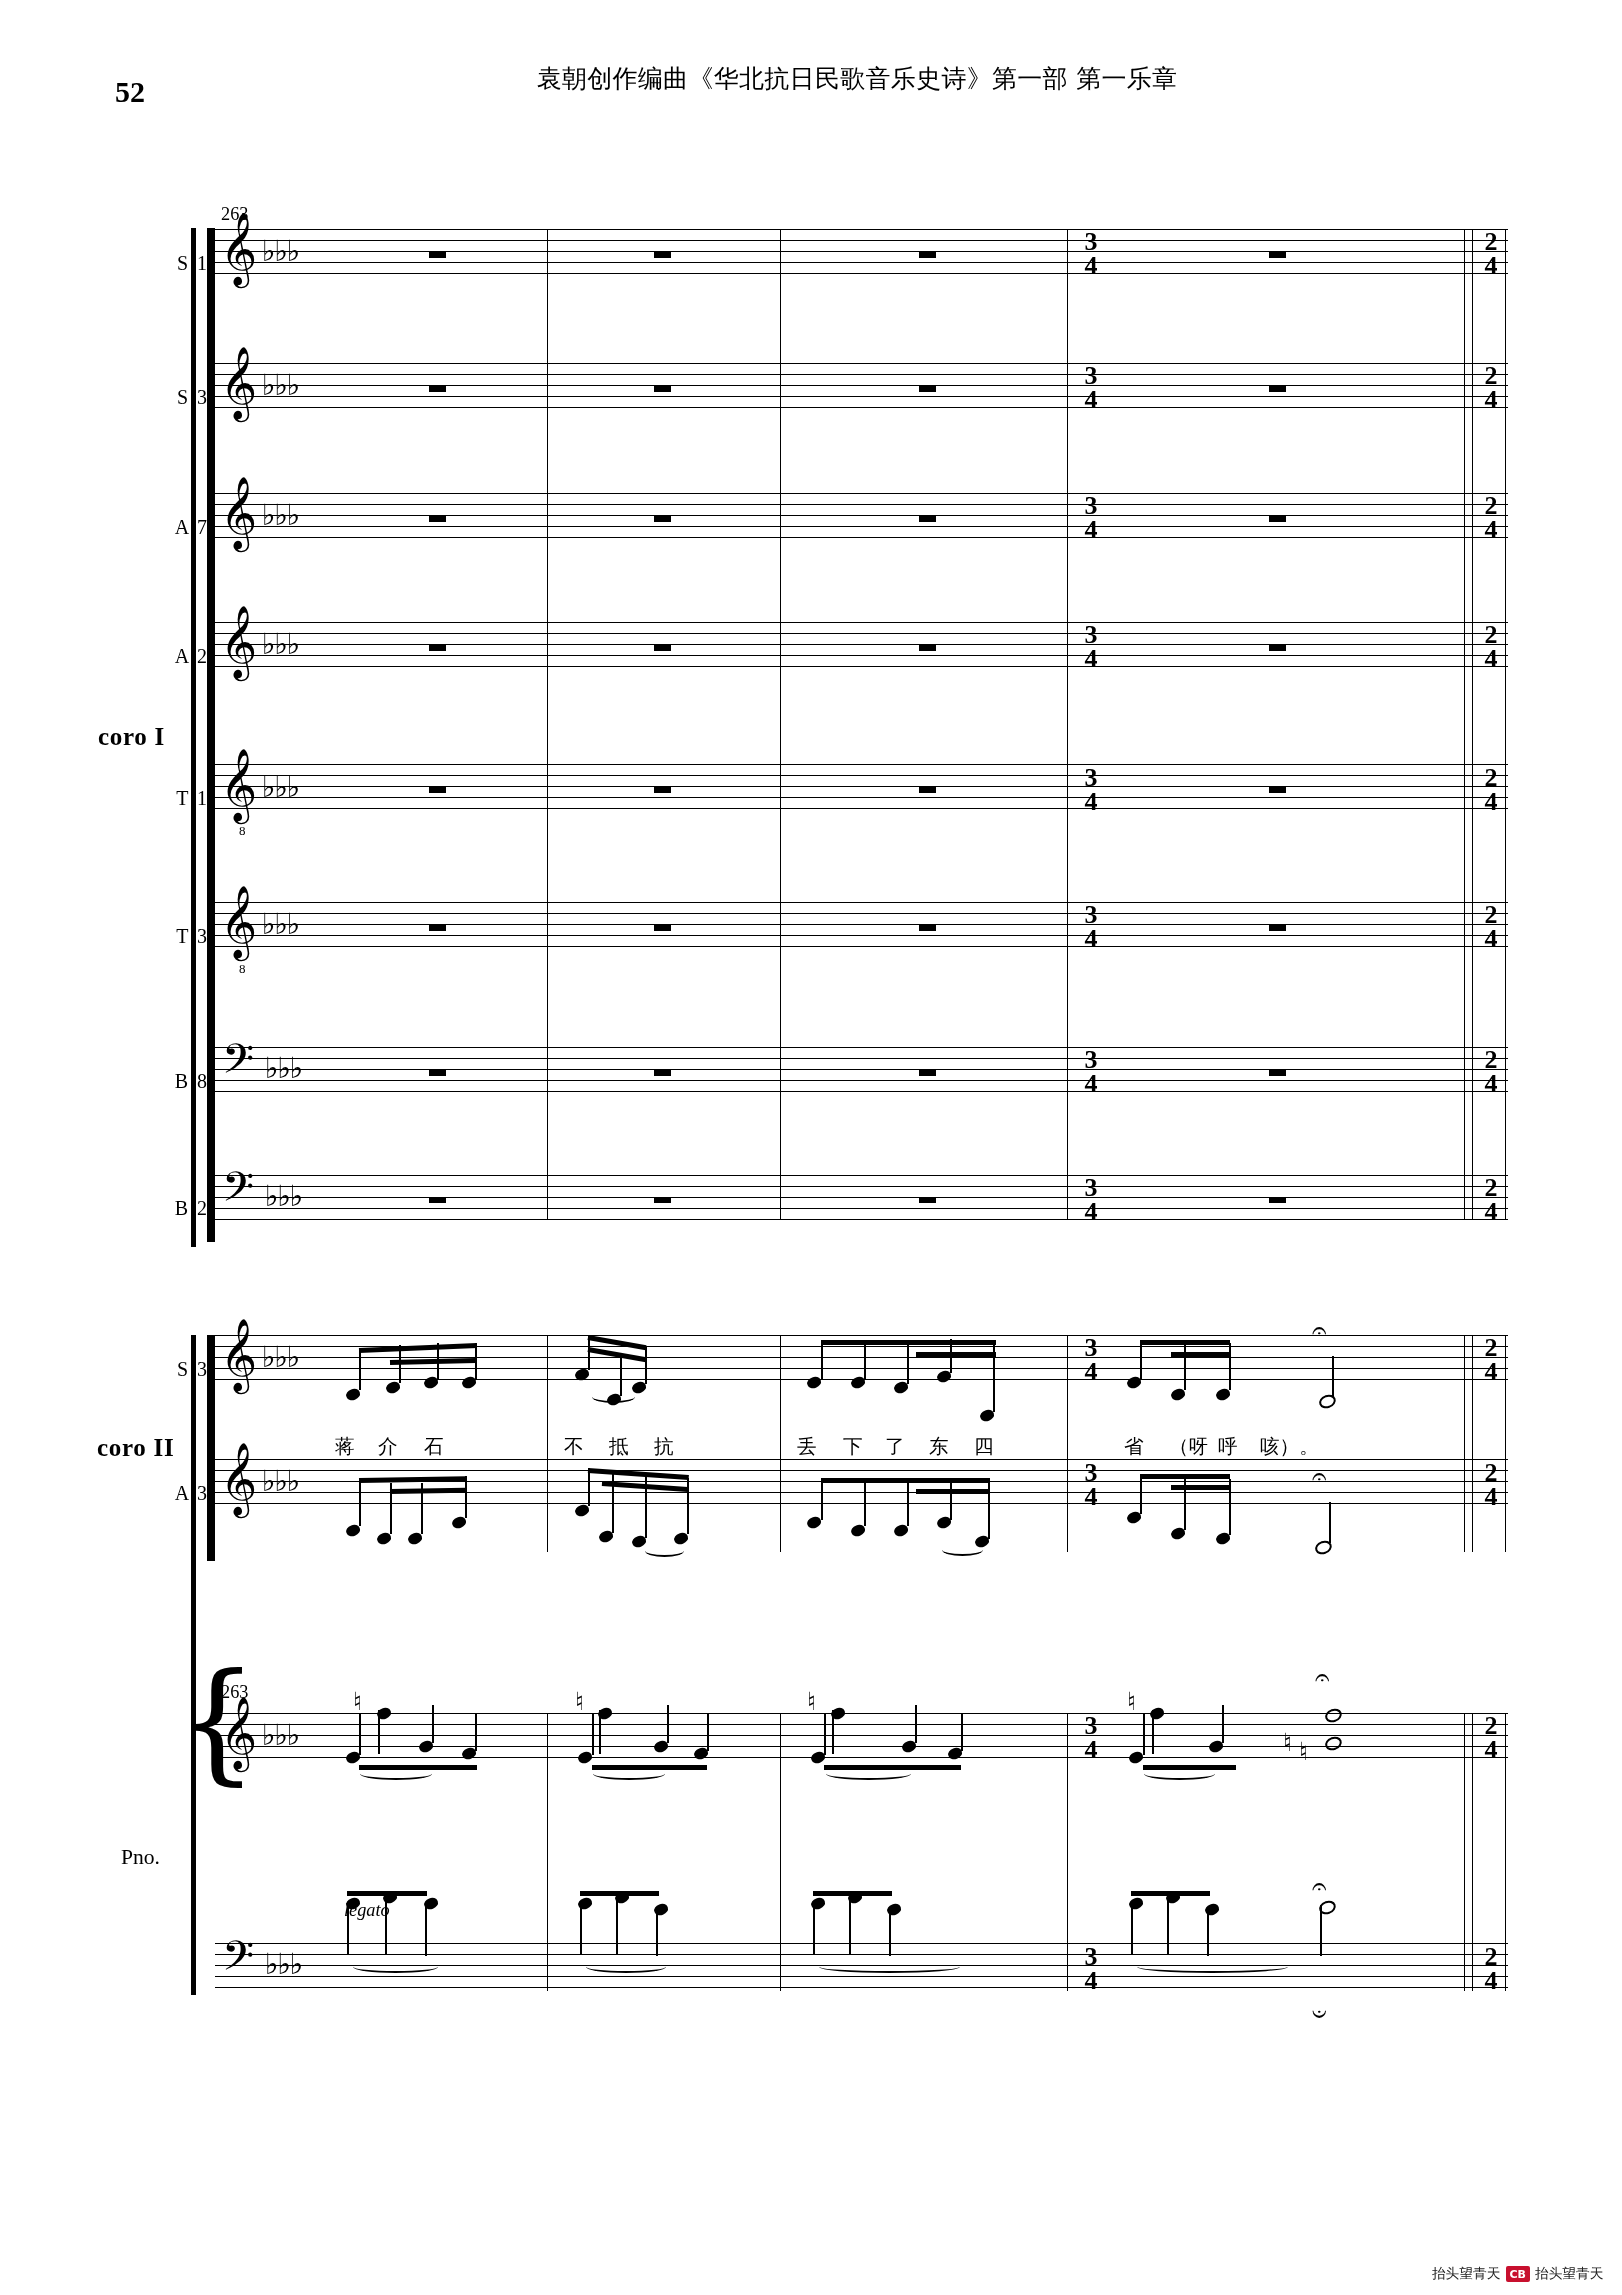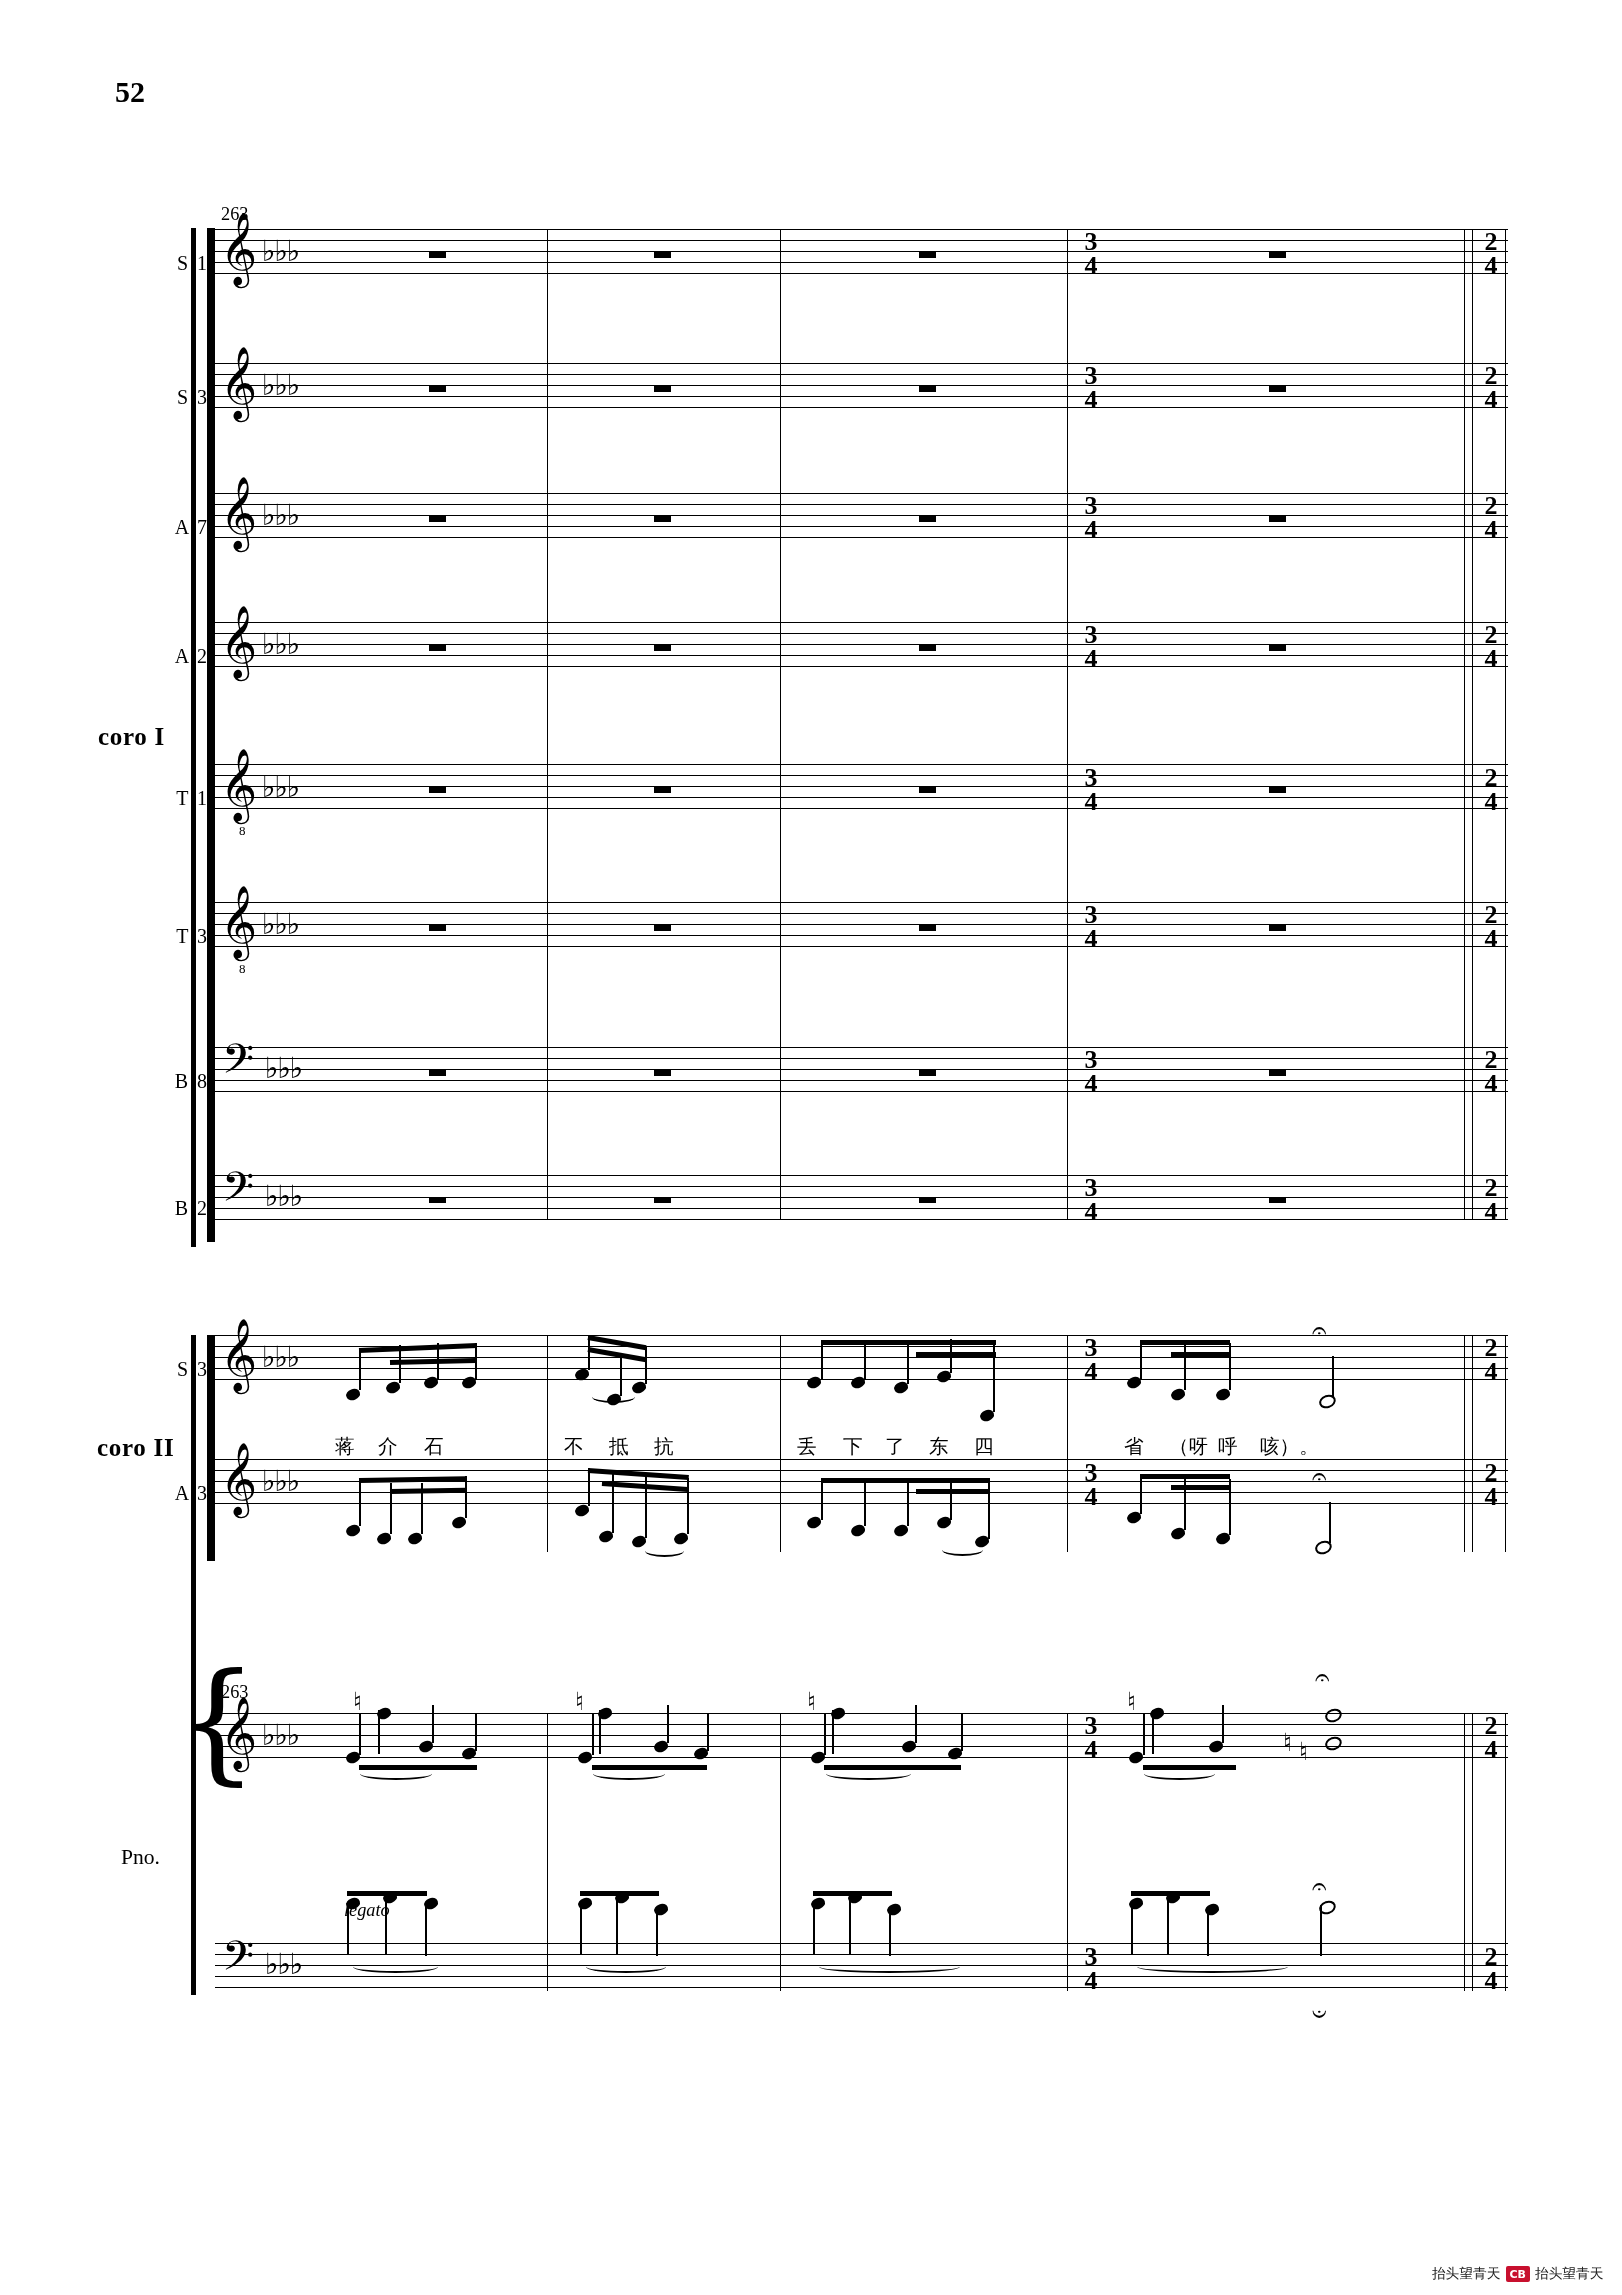--- a/index.html
+++ b/index.html
@@ -242,20 +242,21 @@
     font-weight: bold;
   }
 </style>
 </head>
 <body>
 
 <div class="page">
 
   <div class="page-number">52</div>
   <div class="title-block">
+    <div class="title-line">袁朝创作编曲《华北抗日民歌音乐史诗》第一部  第一乐章</div>
   </div>
 
   <div class="score">
 
     <div class="measure-num" style="left:221px; top:204px;">263</div>
 
     <div class="sysline" style="left:191px; top:228px; height:1019px;"></div>
     <div class="sysline" style="left:207px; top:228px; height:1014px; width:7.9px;"></div>
     <div class="sysline" style="left:207px; top:1335px; height:226px; width:7.9px;"></div>
     <div class="sysline" style="left:191px; top:1335px; height:660px;"></div>

